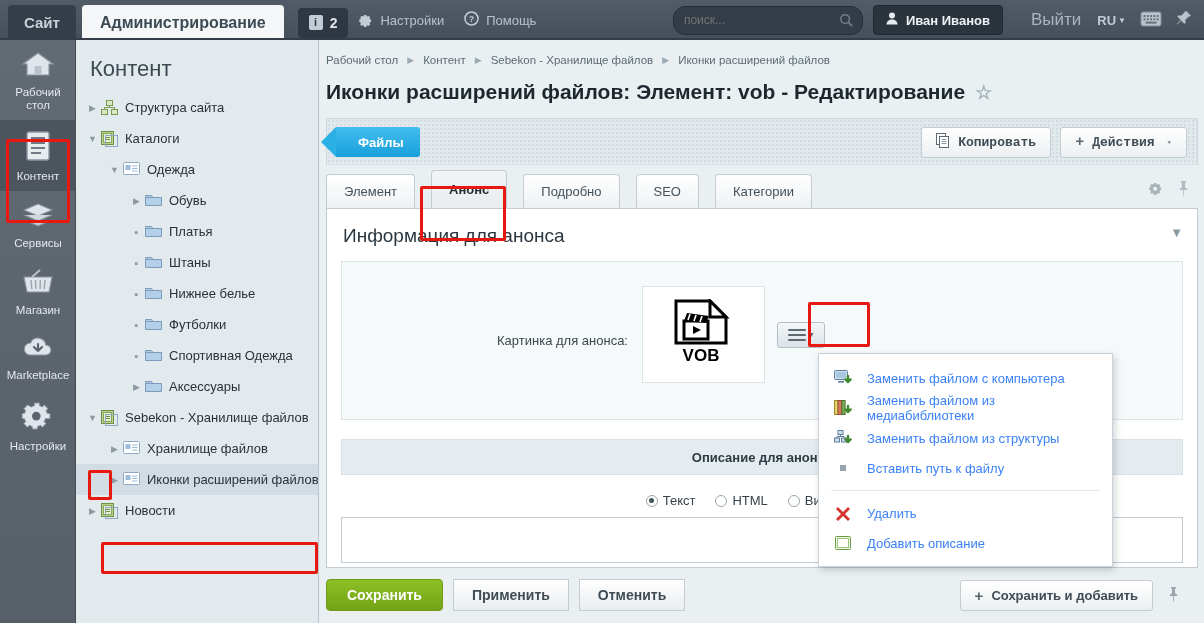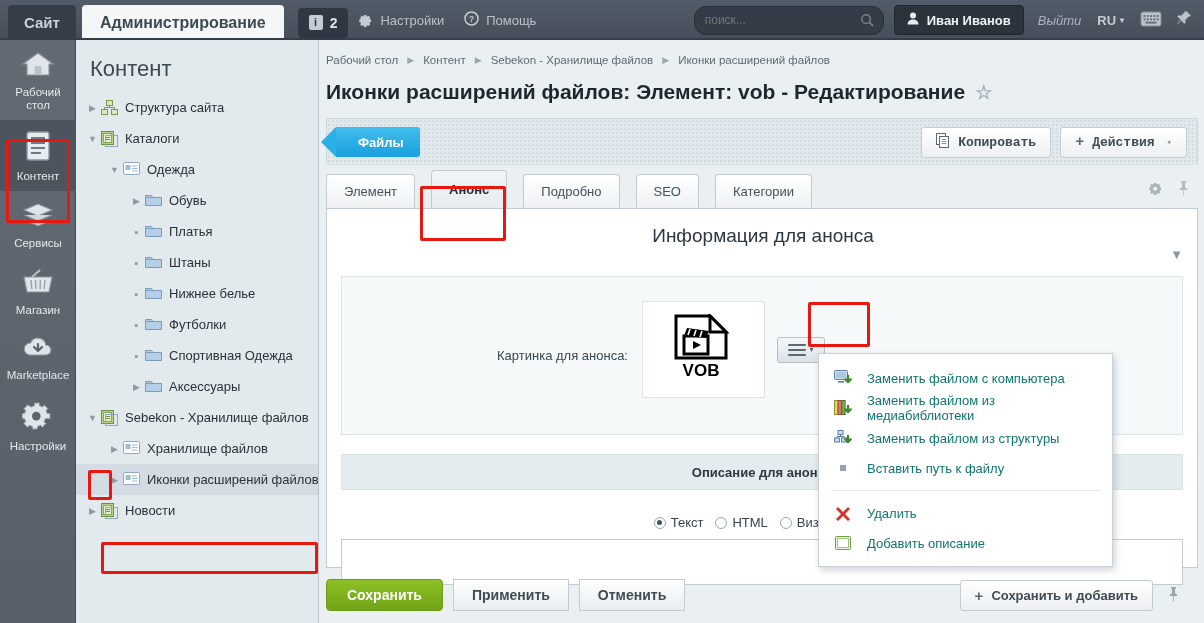--- a/index.html
+++ b/index.html
@@ -61,21 +61,21 @@
     background:transparent;border:0;outline:none;color:#aeb8c2;
     font-family:inherit;font-size:12px;padding:0 26px 0 10px; width:100%;height:100%;
   }
   .tb-search .mag{position:absolute;right:8px;top:6px;opacity:.65;}
   .tb-user {
     align-self:center; display:flex;align-items:center;gap:8px;
     background:#2b333d;border:1px solid #1f262e;border-radius:4px;
     height:30px;padding:0 12px;margin-left:10px;color:#eef2f5;font-weight:bold;font-size:13px;
     cursor:pointer;
   }
-  .tb-logout{align-self:center;color:#aab4be;margin-left:14px;cursor:pointer;font-size:13px;font-style:italic;}
+  .tb-logout{align-self:center;color:#aab4be;margin-left:28px;cursor:pointer;font-size:17px;}
   .tb-lang{align-self:center;color:#c3ccd4;margin-left:16px;cursor:pointer;font-size:13px;font-weight:bold;}
   .tb-lang .car{font-size:8px;margin-left:2px;vertical-align:2px;}
   .tb-icon{align-self:center;margin-left:14px;cursor:pointer;opacity:.85;}
   .tb-icon.last{margin-right:12px;}
 
   
   .rail {
     position:absolute; left:0; top:40px; width:76px; height:583px;
     background:#5c646e;
     background-image:linear-gradient(180deg,#626a74 0%,#575f69 100%);
@@ -170,22 +170,22 @@
     font-weight:bold;color:#273038;height:38px;
   }
   .tabs-icons{margin-left:auto;display:flex;gap:14px;align-items:center;padding:0 8px 9px 0;}
   .tabs-icons span{cursor:pointer;opacity:.7;}
 
   .panel{
     margin:0 6px; background:#fff; border:1px solid #c3ccd3;border-top:none;
     height:359px; position:relative;
   }
   .panel-h{
-    display:flex;align-items:center;padding:16px 14px 10px 16px;
-    font-size:19px;color:#2b3740;flex-direction:column;
+    display:flex;padding:16px 14px 10px 16px;
+    font-size:19px;color:#2b3740;
   }
   .panel-h .collapse{margin-left:auto;color:#8d9aa3;font-size:13px;cursor:pointer;}
   .inner{
     margin:4px 14px 0 14px; border:1px solid #dde4e8; background:#f6f9fa;
     height:159px; position:relative;
   }
   .row-img{display:flex;align-items:center;padding:24px 0 0 0;}
   .lbl{
     width:300px;text-align:right;padding-right:14px;font-size:13px;color:#3b4850;padding-top:12px;
   }
@@ -201,21 +201,21 @@
   }
   .bars{display:inline-block;width:18px;}
   .bars i{display:block;height:2px;background:#5d6a73;margin:3px 0;border-radius:1px;}
   .menubtn .car{font-size:8px;color:#5d6a73;}
 
   .sec-head{
     margin:19px 14px 0 14px;background:#e4ecef;border:1px solid #dae2e6;
     height:36px;display:flex;align-items:center;justify-content:center;
     font-size:13px;font-weight:bold;color:#2e3a43;
   }
-  .radios{display:flex;justify-content:center;gap:12px;margin-top:25px;font-size:13px;color:#36424a;}
+  .radios{display:flex;justify-content:center;gap:20px;margin-top:18px;font-size:13px;color:#36424a;}
   .radios label{display:flex;align-items:center;gap:5px;cursor:pointer;}
   .rdo{width:12px;height:12px;border:1px solid #9aa6ae;border-radius:50%;background:#fff;position:relative;display:inline-block;}
   .rdo.on:after{content:"";position:absolute;left:2.5px;top:2.5px;width:5px;height:5px;border-radius:50%;background:#44525c;}
   .ta{
     margin:9px 14px 0 14px;height:46px;border:1px solid #c3ccd3;background:#fff;
   }
 
   .footer{
     position:absolute;left:6px;right:24px;bottom:6px;height:44px;
     display:flex;align-items:center;gap:10px;
@@ -234,21 +234,21 @@
 
   
   .ddmenu{
     position:absolute;left:818px;top:353px;width:295px;
     background:#fff;border:1px solid #c9d2d8;
     box-shadow:2px 3px 7px rgba(40,50,60,.22);
     padding:9px 0 8px; z-index:50;
   }
   .dditem{
     display:flex;align-items:center;height:30px;padding:0 14px;
-    font-size:13px;color:#0f766e;cursor:pointer;
+    font-size:13px;color:#3b82f6;cursor:pointer;
   }
   .dditem .mi{width:20px;height:18px;margin-right:14px;flex:0 0 20px;display:flex;align-items:center;justify-content:center;}
   .ddsep{height:1px;background:#e2e8ec;margin:7px 12px;}
 </style>
 </head>
 <body>
 
 <div id="app">
 
   <div class="topbar">

